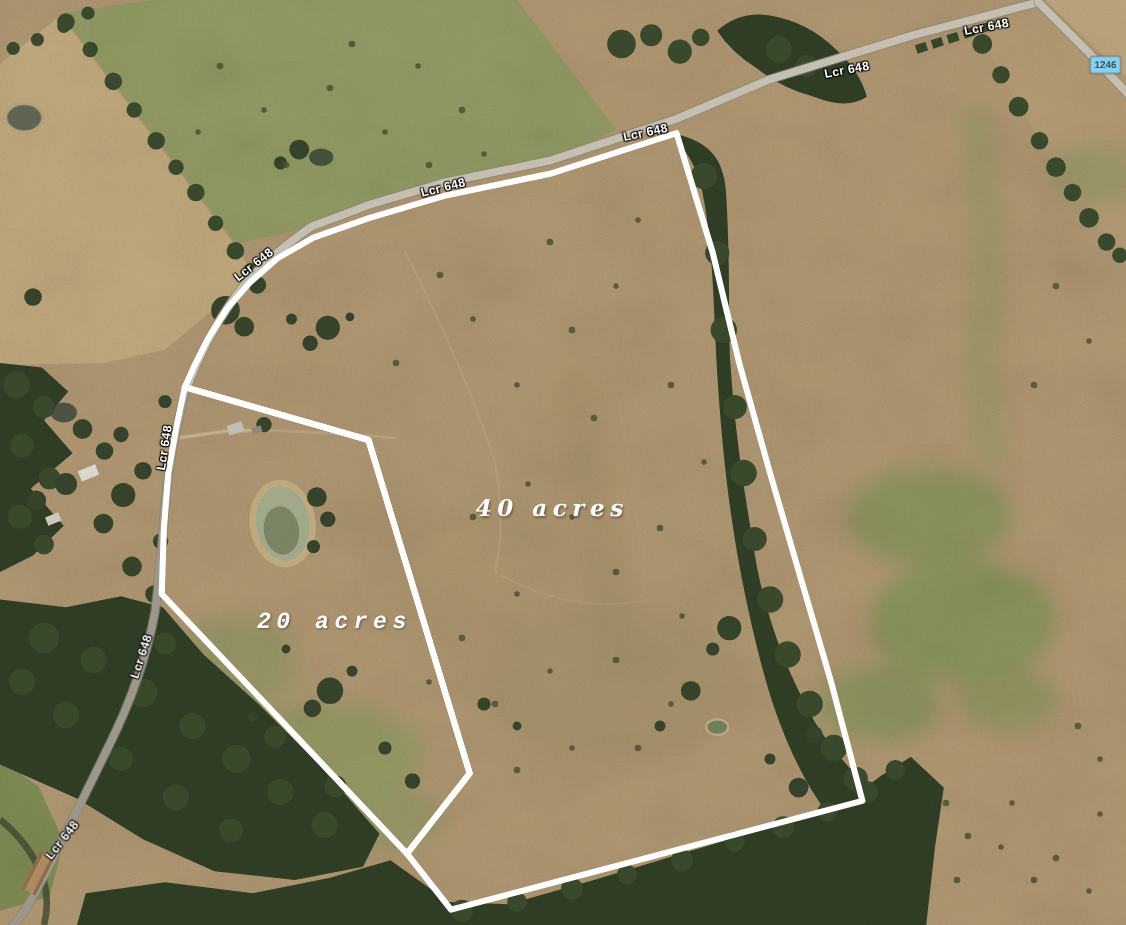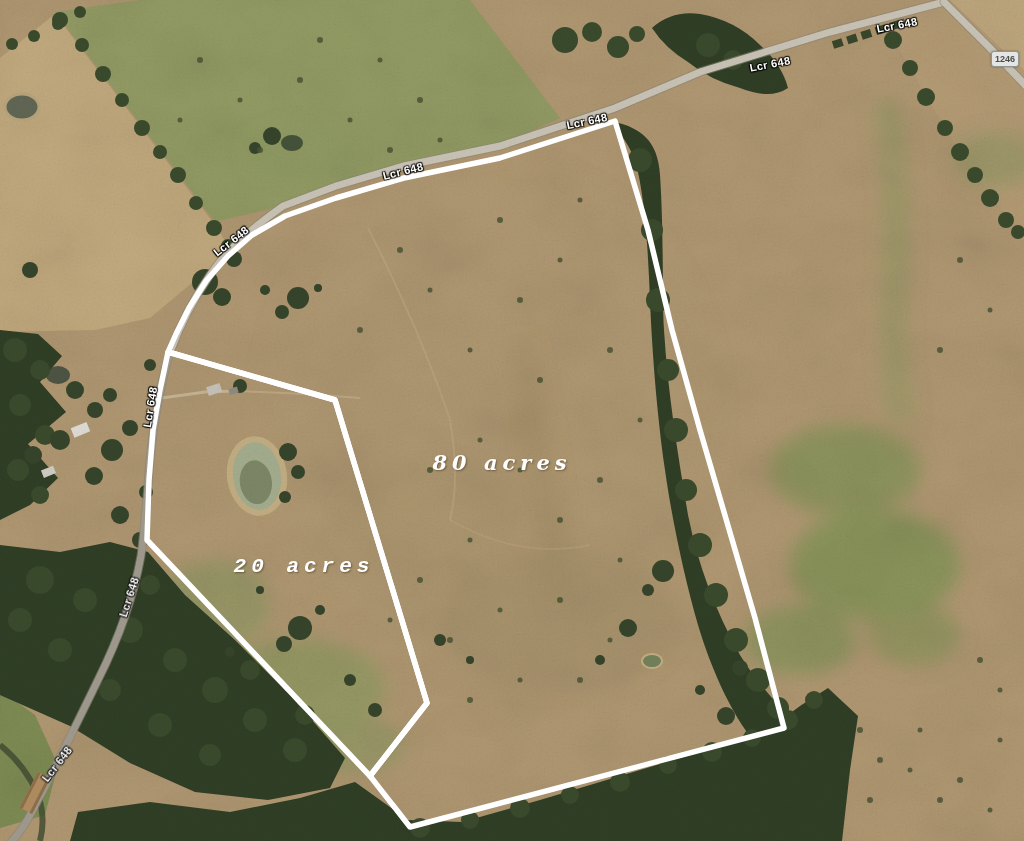--- a/index.html
+++ b/index.html
@@ -13,21 +13,21 @@
     transform:translate(-50%,-50%) rotate(var(--rot));
   }
   .parcel-label{
     position:absolute;color:#fff;font:700 italic 21px "DejaVu Serif",serif;
     letter-spacing:5px;white-space:nowrap;
     text-shadow:1px 1px 2px rgba(40,30,10,.45);
     transform:translate(-50%,-50%);
   }
   .hwy-badge{
     position:absolute;left:991px;top:51px;width:26px;height:14px;
-    background:#e5e5e5;border:1.5px solid #8f958f;border-radius:3px;
+    background:#7dd3fc;border:1.5px solid #8f958f;border-radius:3px;
     color:#4a4f4a;font:700 9px "Liberation Sans",sans-serif;
     display:flex;align-items:center;justify-content:center;letter-spacing:0;
     box-shadow:0 0 2px rgba(0,0,0,.4);
   }
 </style>
 </head>
 <body>
 
 <div id="map">
 <svg id="terrain" width="1024" height="841" viewBox="0 0 1024 841">
@@ -319,17 +319,17 @@
 
 <div class="road-label" style="left:897px;top:25px;--rot:-11deg;">Lcr 648</div>
 <div class="road-label" style="left:770px;top:64px;--rot:-11deg;">Lcr 648</div>
 <div class="road-label" style="left:587px;top:121px;--rot:-12deg;">Lcr 648</div>
 <div class="road-label" style="left:403px;top:171px;--rot:-14deg;">Lcr 648</div>
 <div class="road-label" style="left:231px;top:241px;--rot:-38deg;">Lcr 648</div>
 <div class="road-label" style="left:150px;top:407px;--rot:-81deg;">Lcr 648</div>
 <div class="road-label" style="left:129px;top:597px;--rot:-72deg;">Lcr 648</div>
 <div class="road-label" style="left:57px;top:764px;--rot:-52deg;">Lcr 648</div>
 
-<div class="parcel-label" style="left:502px;top:462px;">80 acres</div>
+<div class="parcel-label" style="left:502px;top:462px;">40 acres</div>
 <div class="parcel-label" style="left:304px;top:566px;font-family:Liberation Mono, monospace;">20 acres</div>
 
 <div class="hwy-badge">1246</div>
 </div>
 
 </body></html>

